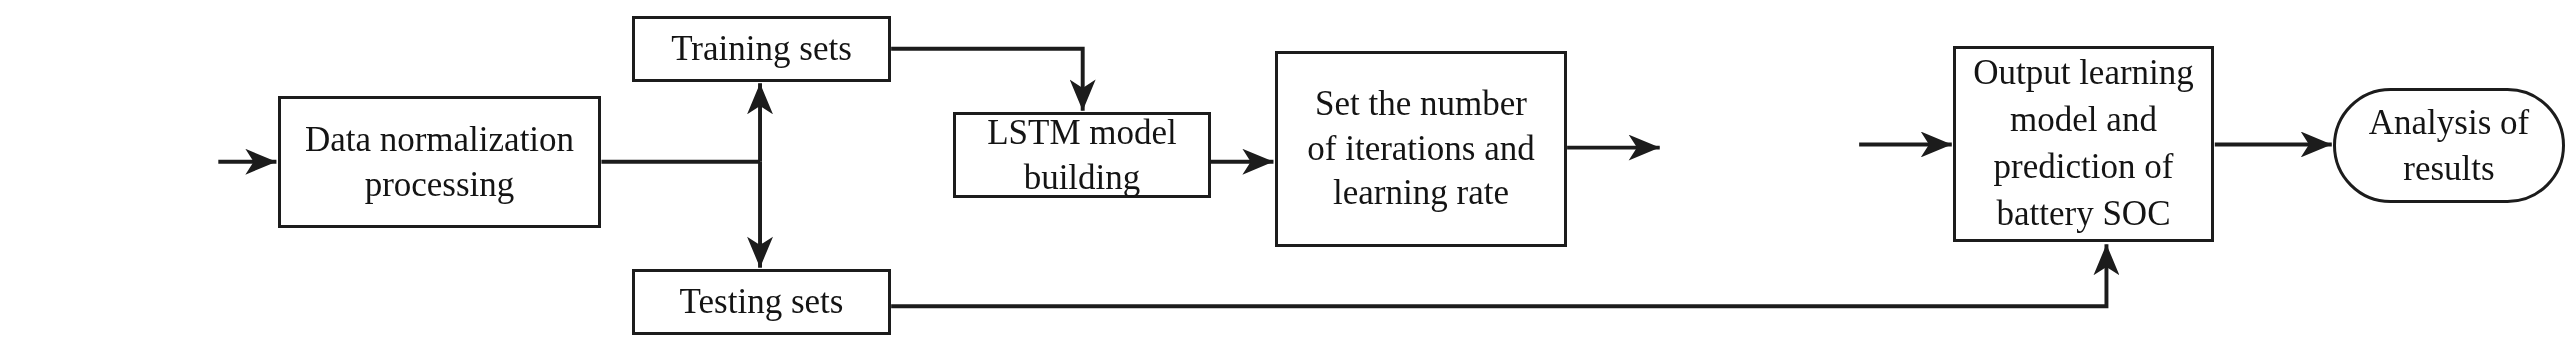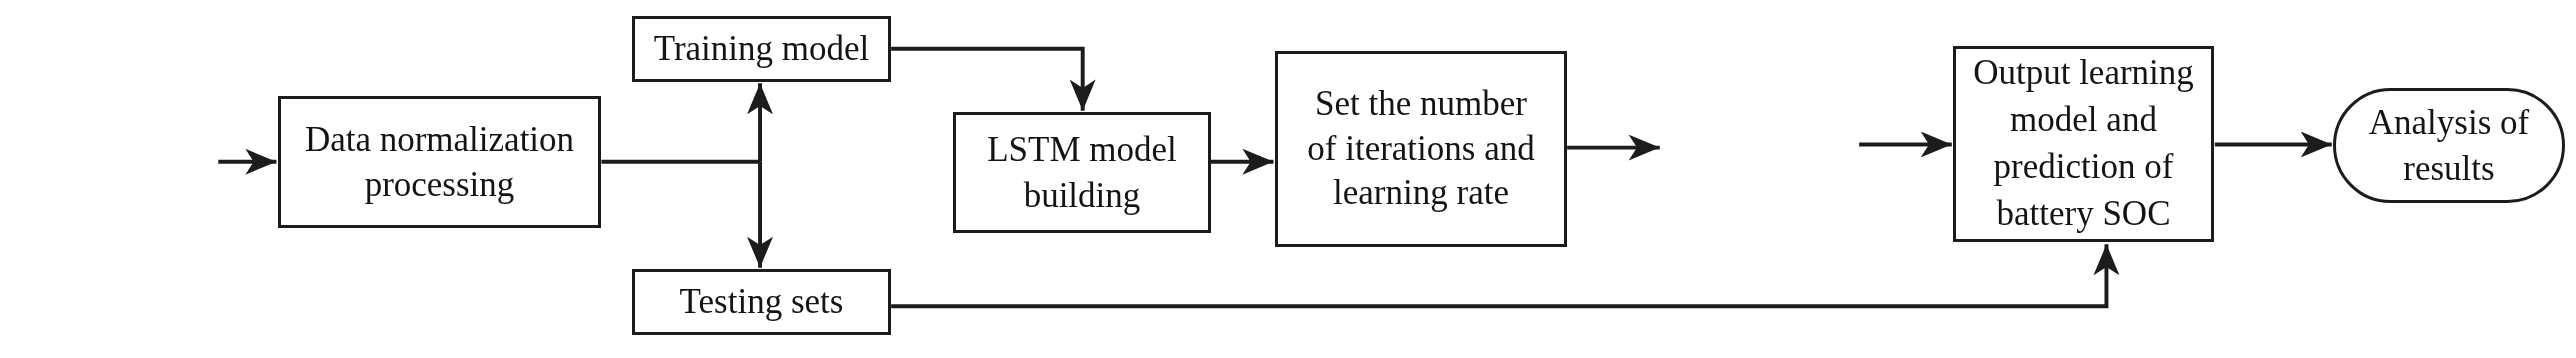--- a/index.html
+++ b/index.html
@@ -37,21 +37,21 @@
     white-space: pre-line;
   }
   .terminator {
     border-radius: 55px;
   }
   
   .n-raw        { left: 19px;   top: 111px; width: 199px; height: 100px; border-radius: 50px; }
   .n-norm       { left: 278px;  top: 96px; width: 323px; height: 132px; }
   .n-trainsets  { left: 632px;  top: 15.7px;  width: 259px; height: 66px;  }
   .n-testsets   { left: 632px;  top: 269px; width: 259px; height: 66px;  }
-  .n-lstm       { left: 953px; top: 112px; width: 258px; height: 121px; }
+  .n-lstm       { left: 953px; top: 112px; width: 258px; height: 86px; }
   .n-setiter    { left: 1275px; top: 51px;  width: 292px; height: 196px; line-height: 1.27; }
   .n-training   { left: 1661px; top: 90px; width: 198px; height: 107px; }
   .n-output     { left: 1953px; top: 46px;  width: 261px; height: 196px; line-height: 1.34; align-items: center; }
   .n-analysis   { left: 2333px; top: 88px; width: 232px; height: 115px; border-radius: 58px; text-align: center; }
 </style>
 </head>
 <body>
 
 <div class="canvas">
 
@@ -75,21 +75,21 @@
     </g>
   </svg>
 
 
   <div class="node n-norm">
     <span>Data normalization
 processing</span>
   </div>
 
   <div class="node n-trainsets">
-    <span>Training model</span>
+    <span>Training sets</span>
   </div>
 
   <div class="node n-testsets">
     <span>Testing sets</span>
   </div>
 
   <div class="node n-lstm">
     <span>LSTM model
 building</span>
   </div>

